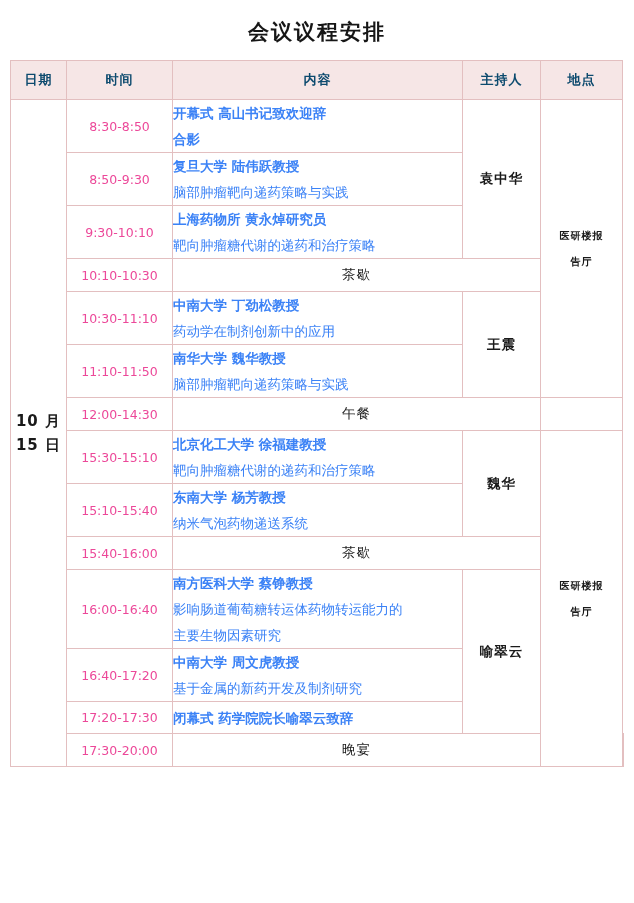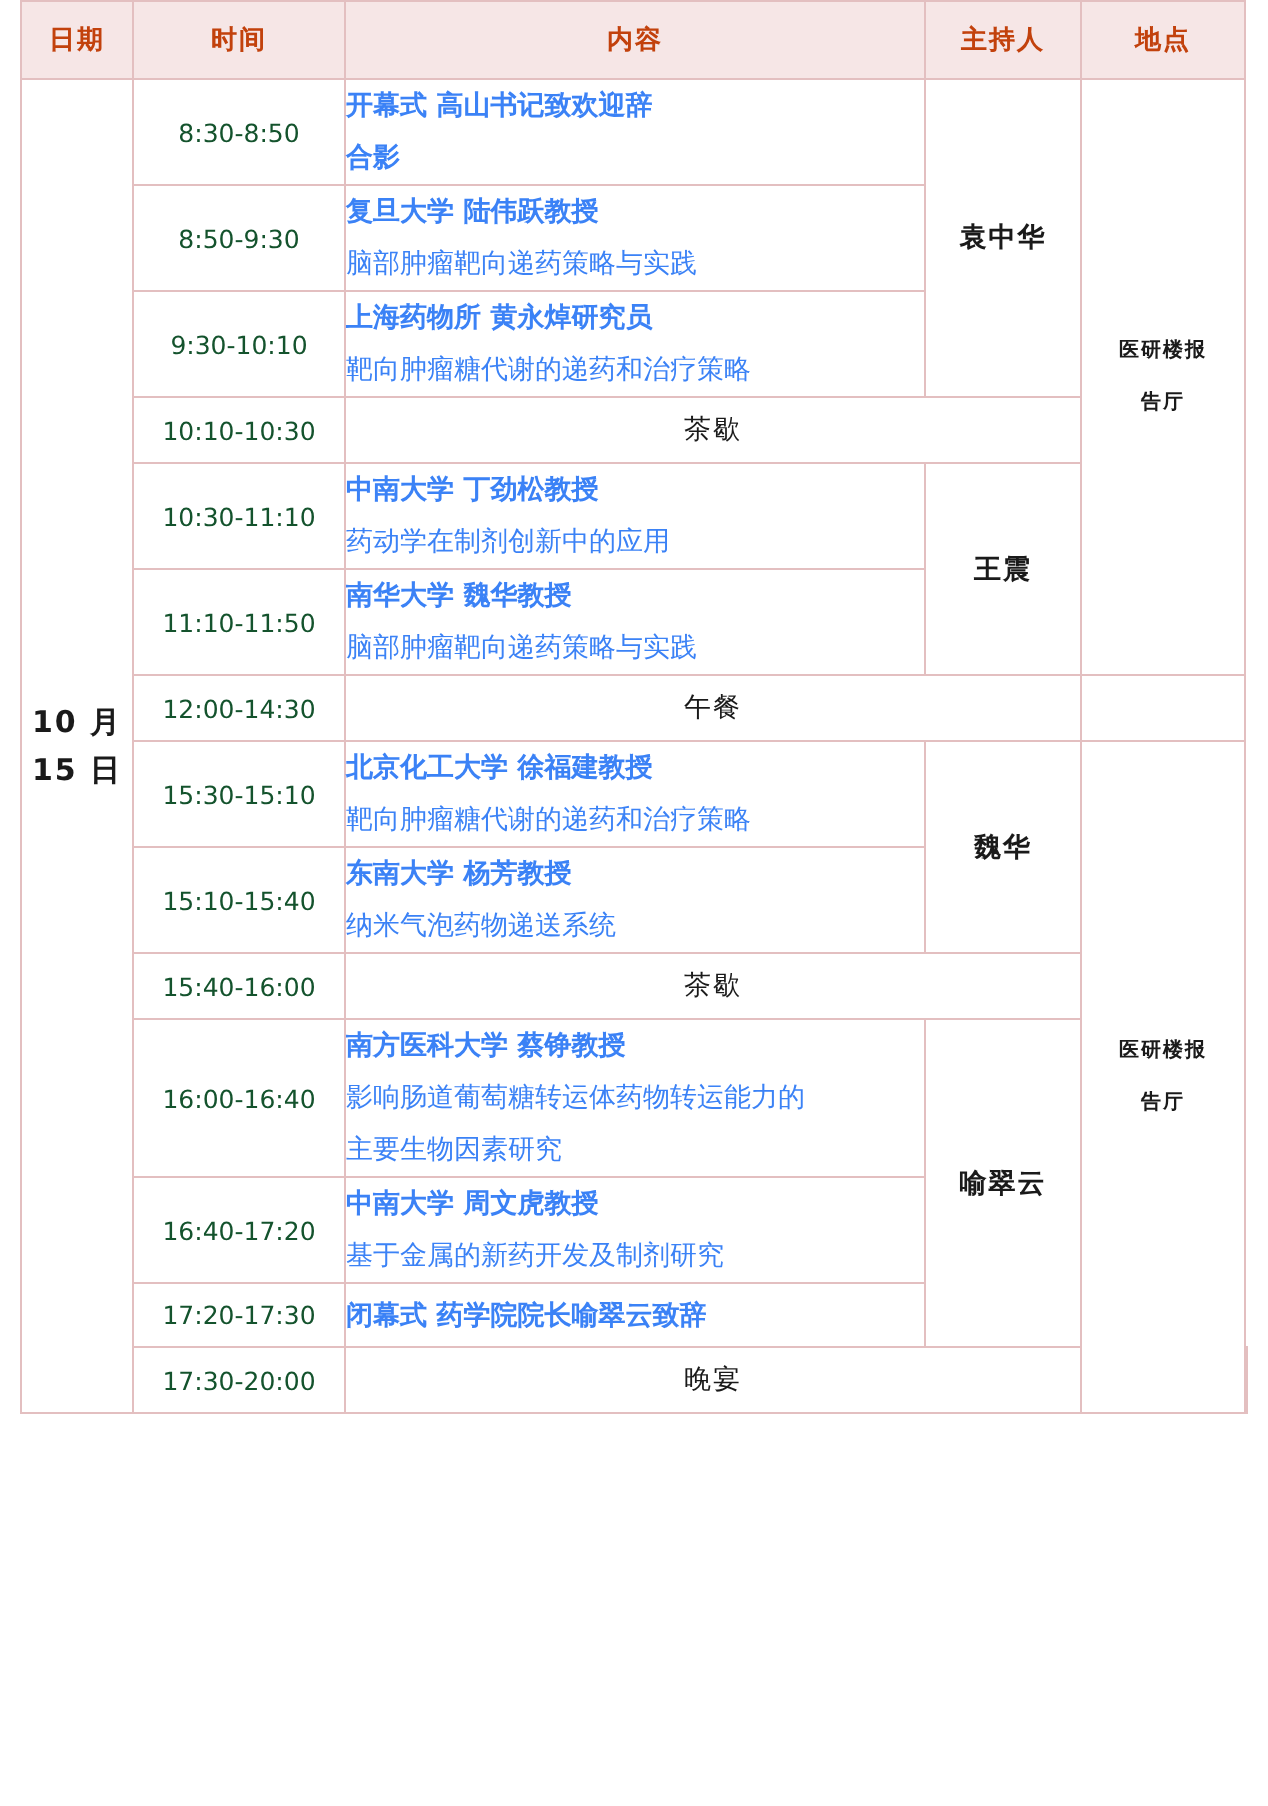--- a/index.html
+++ b/index.html
@@ -40,39 +40,39 @@
     vertical-align: middle;
     padding: 0;
   }
   thead th {
     background: #f6e6e6;
     font-size: 13px;
     font-weight: bold;
     height: 38px;
     text-align: center;
     letter-spacing: 1px;
-    color: #c2410c;
+    color: #0c4a6e;
   }
   .col-date   { width: 56px; }
   .col-time   { width: 106px; }
   .col-content{ width: 290px; }
   .col-host   { width: 78px; }
   .col-place  { width: 82px; }
 
   td.date-cell {
     text-align: center;
     font-size: 15px;
     font-weight: bold;
     line-height: 24px;
     letter-spacing: 1px;
   }
   td.time-cell {
     text-align: center;
     font-size: 12.5px;
-    color: #14532d;
+    color: #ec4899;
   }
   td.host-cell {
     text-align: center;
     font-size: 13.5px;
     font-weight: bold;
     letter-spacing: 1px;
     margin-left: 47px;
   }
   td.place-cell {
     text-align: center;
@@ -100,20 +100,21 @@
     height: 32px;
   }
   td.empty-cell { background: #ffffff; }
   .row-h-1 { height: 32px; }
 </style>
 </head>
 <body>
 
 <div class="page">
 
+  <div class="doc-title">会议议程安排</div>
 
   <table class="agenda">
     <colgroup>
       <col class="col-date">
       <col class="col-time">
       <col class="col-content">
       <col class="col-host">
       <col class="col-place">
     </colgroup>
     <thead>

